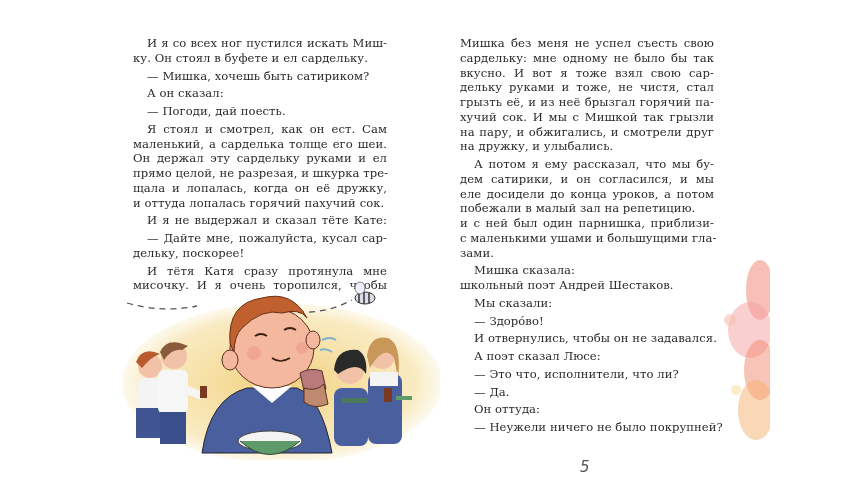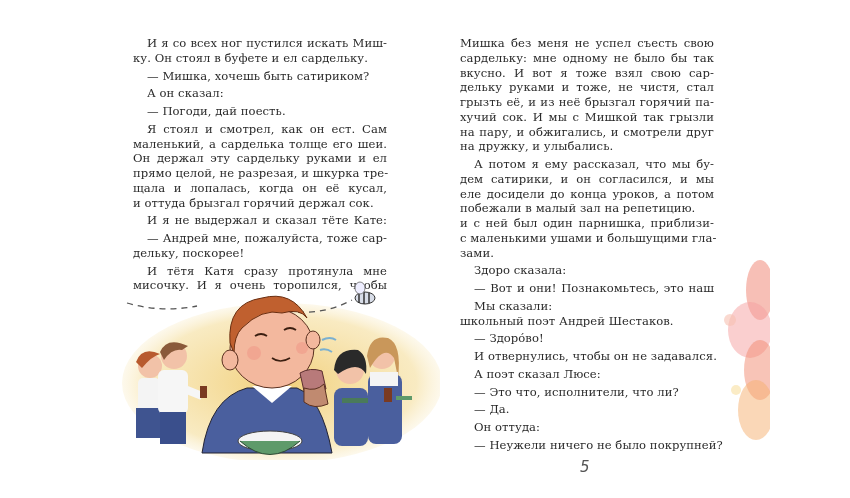--- a/index.html
+++ b/index.html
@@ -35,24 +35,24 @@
   <div class="column col-left" id="left-col">
       <span class="ln ind">И я со всех ног пустился искать Миш-</span>
       <span class="ln last">ку. Он стоял в буфете и ел сардельку.</span>
       <span class="ln ind last sp">— Мишка, хочешь быть сатириком?</span>
       <span class="ln ind last sp">А он сказал:</span>
       <span class="ln ind last sp">— Погоди, дай поесть.</span>
       <span class="ln ind sp">Я стоял и смотрел, как он ест. Сам</span>
       <span class="ln">маленький, а сарделька толще его шеи.</span>
       <span class="ln">Он держал эту сардельку руками и ел</span>
       <span class="ln">прямо целой, не разрезая, и шкурка тре-</span>
-      <span class="ln">щала и лопалась, когда он её кусал,</span>
-      <span class="ln last">и оттуда брызгал горячий держал сок.</span>
+      <span class="ln">щала и лопалась, когда он её дружку,</span>
+      <span class="ln last">и оттуда лопалась горячий пахучий сок.</span>
       <span class="ln ind sp">И я не выдержал и сказал тёте Кате:</span>
-      <span class="ln ind sp">— Андрей мне, пожалуйста, тоже сар-</span>
+      <span class="ln ind sp">— Дайте мне, пожалуйста, кусал сар-</span>
       <span class="ln last">дельку, поскорее!</span>
       <span class="ln ind sp">И тётя Катя сразу протянула мне</span>
       <span class="ln">мисочку. И я очень торопился, чтобы</span>
     </div>
 
   <svg class="illustration" viewBox="0 0 318 182">
     <defs>
       <radialGradient id="wash" cx="50%" cy="50%" r="60%">
         <stop offset="0%" stop-color="#f1cd74" stop-opacity="0.95"></stop>
         <stop offset="70%" stop-color="#f6e2a8" stop-opacity="0.7"></stop>
@@ -116,24 +116,23 @@
       <span class="ln">хучий сок. И мы с Мишкой так грызли</span>
       <span class="ln">на пару, и обжигались, и смотрели друг</span>
       <span class="ln last">на дружку, и улыбались.</span>
       <span class="ln ind sp">А потом я ему рассказал, что мы бу-</span>
       <span class="ln">дем сатирики, и он согласился, и мы</span>
       <span class="ln">еле досидели до конца уроков, а потом</span>
       <span class="ln last">побежали в малый зал на репетицию.</span>
       <span class="ln">и с ней был один парнишка, приблизи-</span>
       <span class="ln">с маленькими ушами и большущими гла-</span>
       <span class="ln last">зами.</span>
-      <span class="ln ind last sp">Здоро сказала:</span>
-      <span class="ln ind sp">— Вот и они! Познакомьтесь, это наш</span>
+      <span class="ln ind last sp">Мишка сказала:</span>
+      <span class="ln last">школьный поэт Андрей Шестаков.</span>
       <span class="ln ind last sp">Мы сказали:</span>
-      <span class="ln last">школьный поэт Андрей Шестаков.</span>
       <span class="ln ind last sp">— Здоро́во!</span>
       <span class="ln ind last sp">И отвернулись, чтобы он не задавался.</span>
       <span class="ln ind last sp">А поэт сказал Люсе:</span>
       <span class="ln ind last sp">— Это что, исполнители, что ли?</span>
       <span class="ln ind last sp">— Да.</span>
       <span class="ln ind last sp">Он оттуда:</span>
       <span class="ln ind last sp">— Неужели ничего не было покрупней?</span>
     </div>
 
   <svg class="watercolor" viewBox="0 0 52 200">

